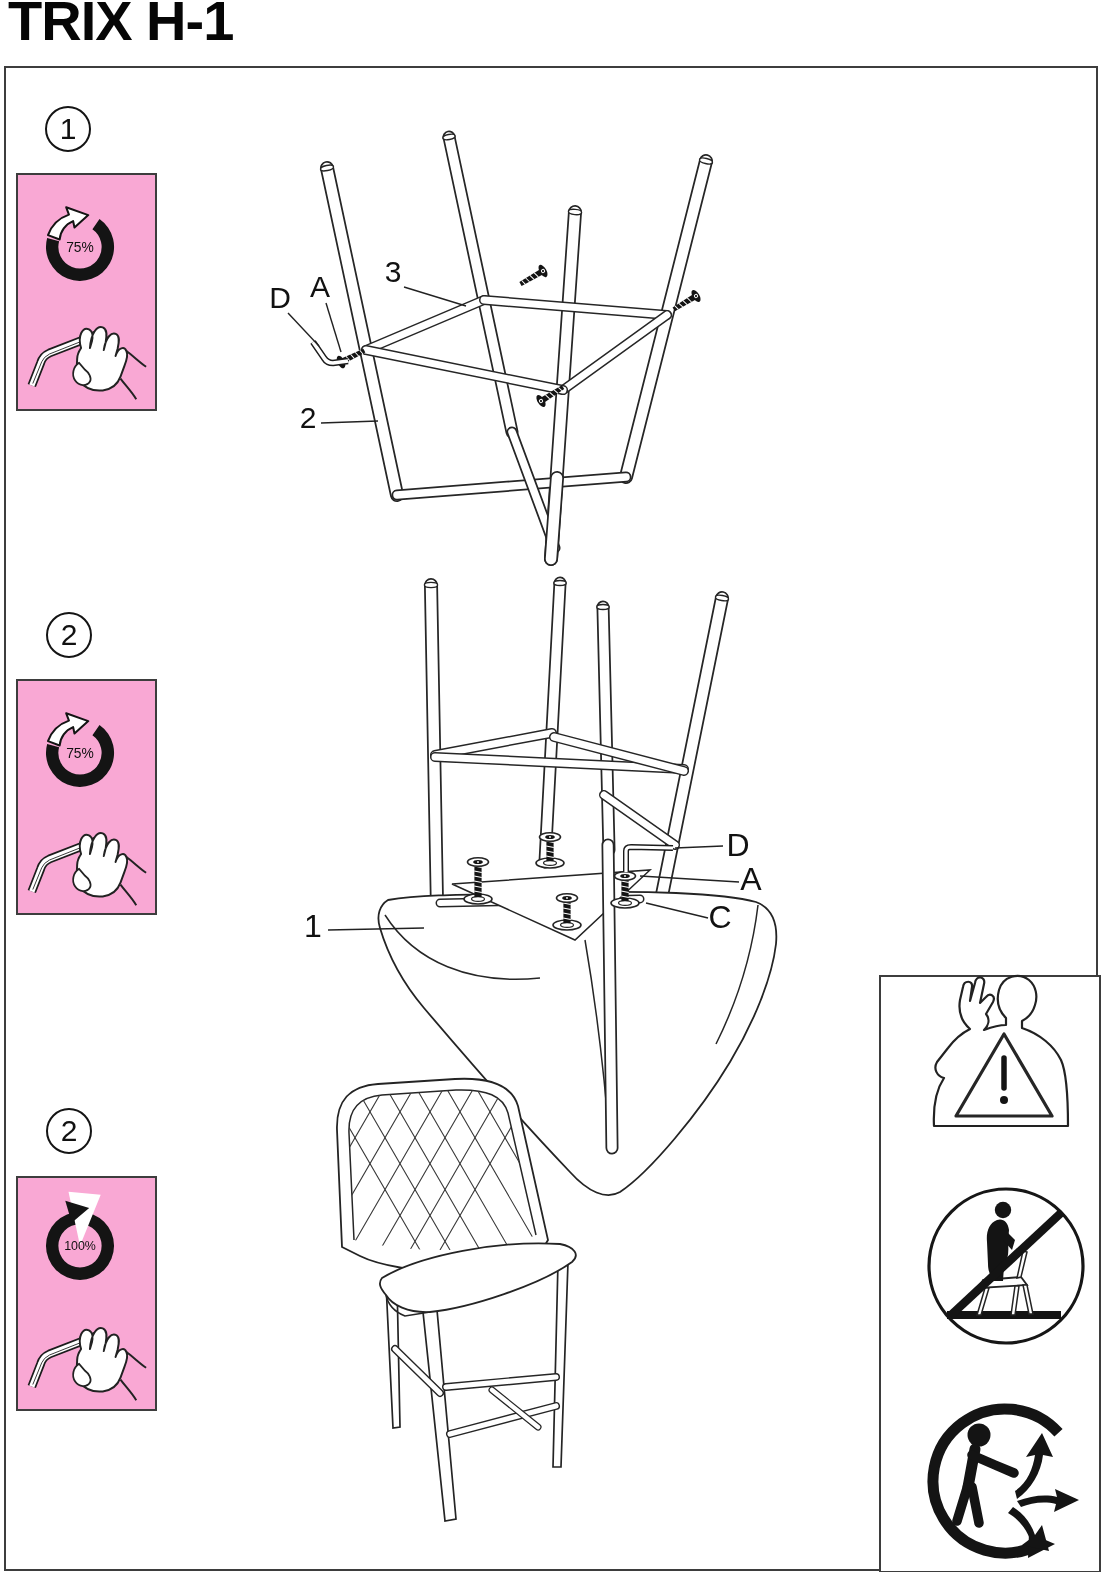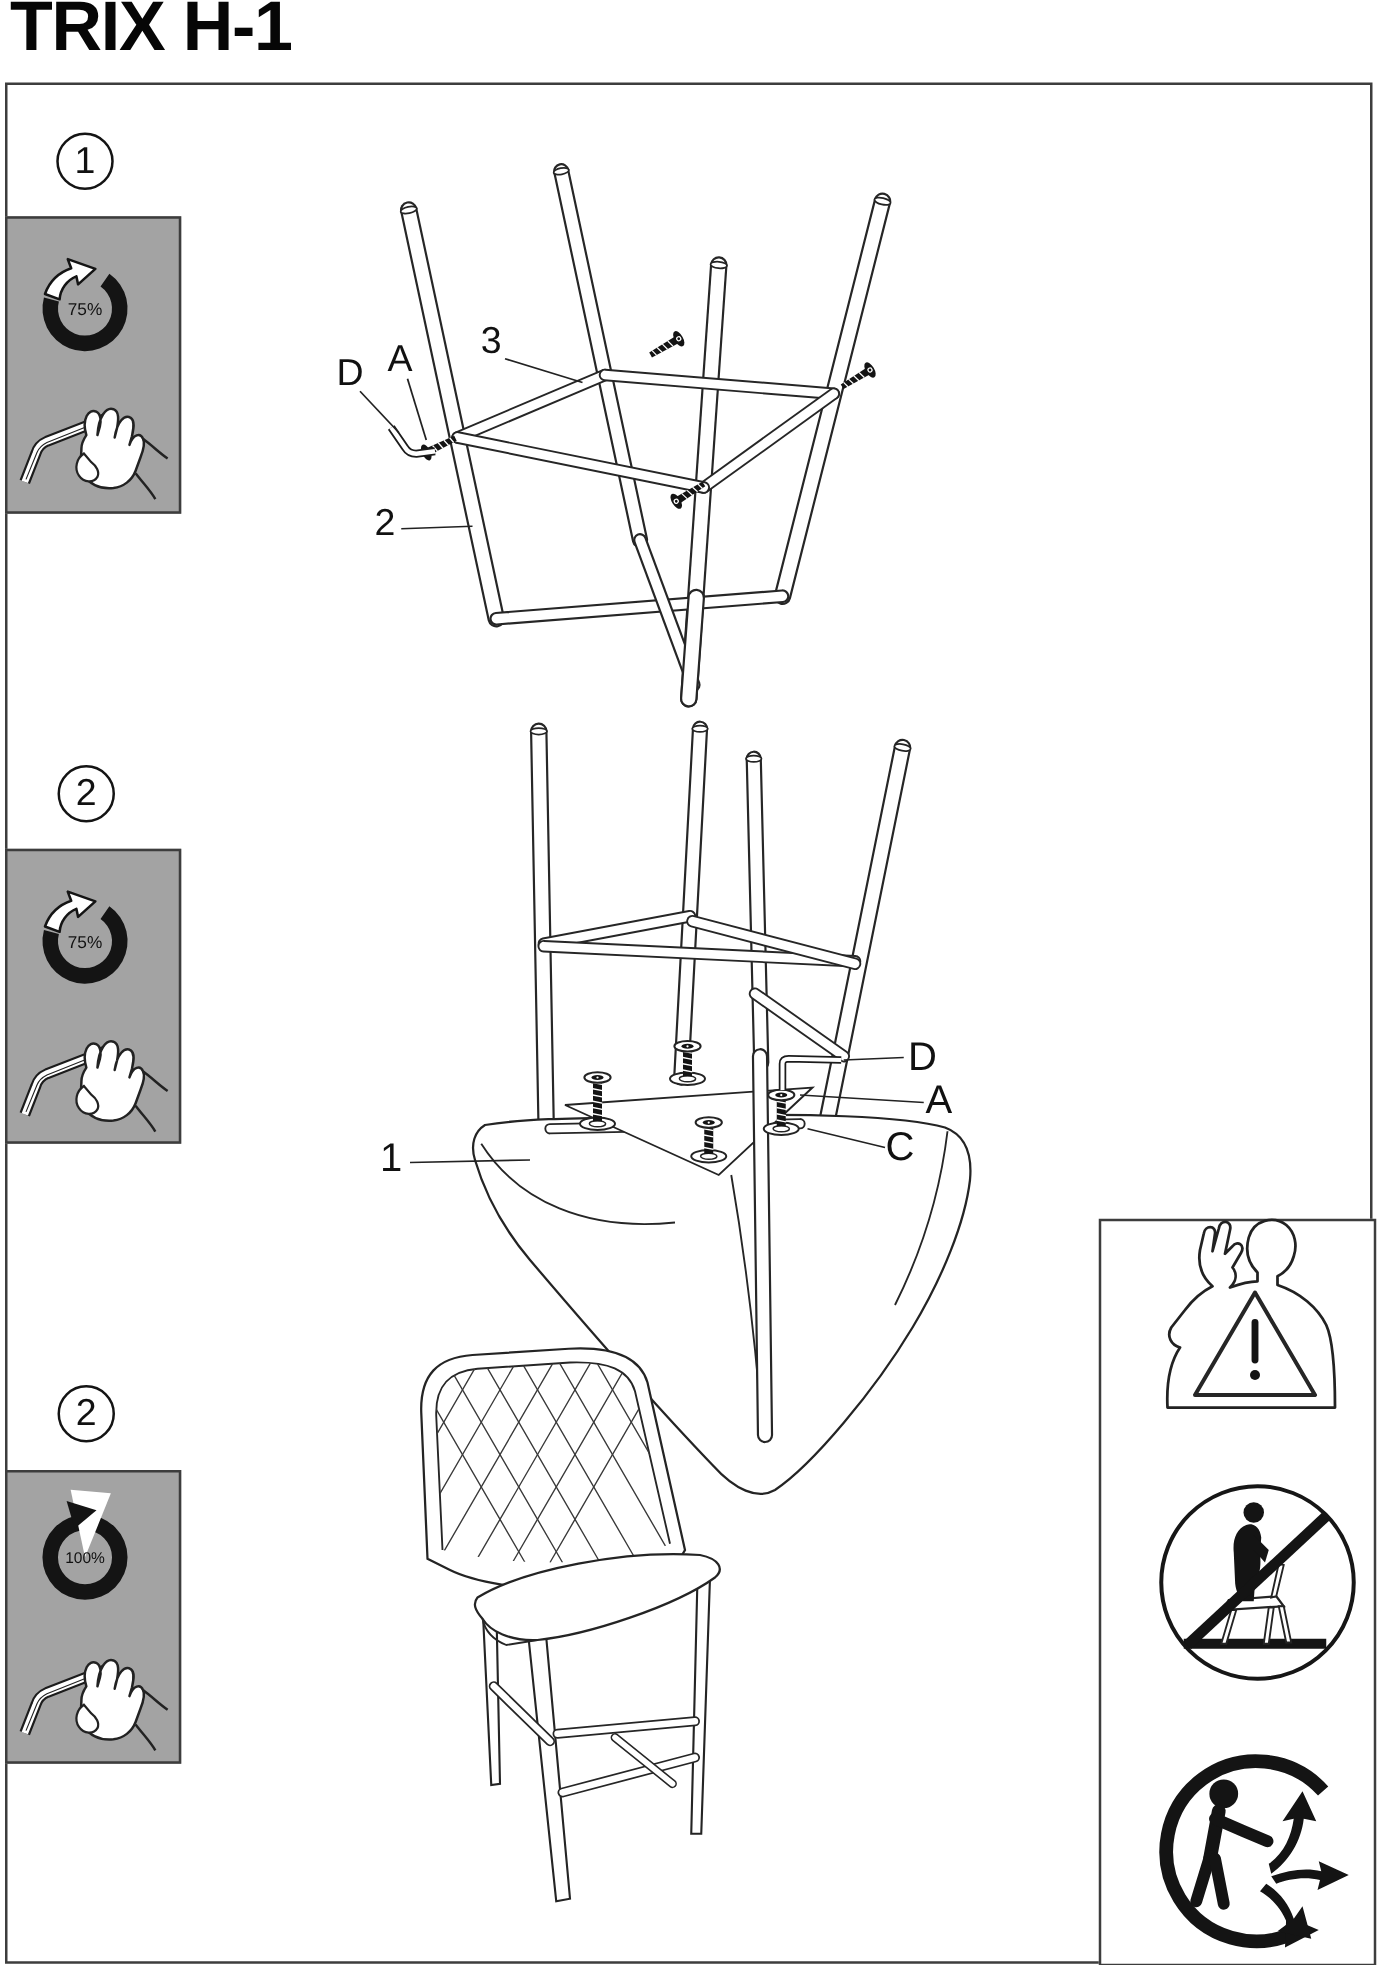--- a/index.html
+++ b/index.html
@@ -15,21 +15,21 @@
   .frame{
     position:absolute;left:4px;top:66px;width:1090px;height:1501px;
     border:2px solid #3d3d3d;background:transparent;
   }
   .badge{
     position:absolute;width:42px;height:42px;border:2.2px solid #141414;
     border-radius:50%;display:flex;align-items:center;justify-content:center;
     font-size:30px;color:#111;background:#fff;line-height:1;
   }
   .toolbox{
-    position:absolute;left:4px;width:137px;border:2px solid #3d3d3d;background:#a3a3a3;
+    position:absolute;left:16px;width:137px;border:2px solid #3d3d3d;background:#f9a8d4;
   }
   .warnbox{
     position:absolute;left:879px;top:975px;width:218px;height:594px;
     border:2px solid #3d3d3d;background:#fff;
   }
   svg{position:absolute;overflow:visible;}
   svg.inbox{position:absolute;}
   text.lbl{font-family:"Liberation Sans",sans-serif;fill:#111;}
   .tubeB{stroke:#262626;fill:none;stroke-linecap:round;}
   .tubeW{stroke:#ffffff;fill:none;stroke-linecap:round;}

